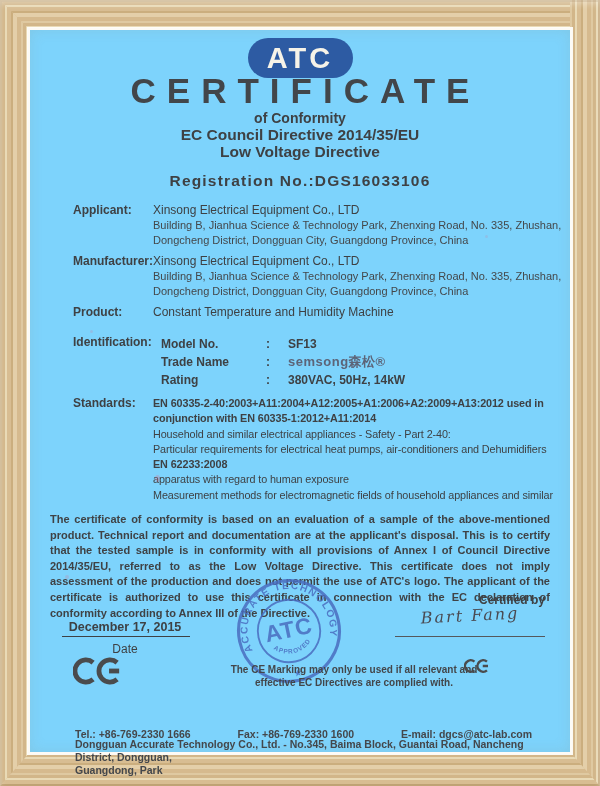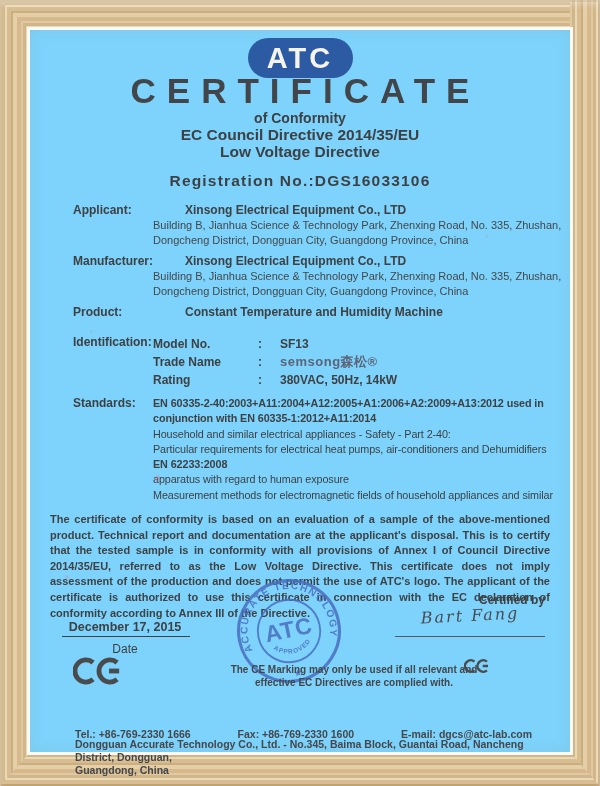--- a/index.html
+++ b/index.html
@@ -45,26 +45,26 @@
     color:#42464a;line-height:30px;}
   .of-conf{margin-top:4px;font-weight:bold;font-size:14px;}
   .dir1{font-weight:bold;font-size:15.5px;line-height:17px;}
   .dir2{font-weight:bold;font-size:15.5px;line-height:17px;}
   .reg{margin-top:12px;font-weight:bold;font-size:15.5px;letter-spacing:1.2px;}
 
   
   .fields{margin:13px 4px 0 43px;display:grid;grid-template-columns:80px 1fr;row-gap:0;}
   .flabel{font-weight:bold;font-size:12px;line-height:15px;}
   .fvalue{font-size:12px;line-height:15px;}
-  .fname{font-weight:bold;margin-left:32px;}
+  .fname{font-weight:normal;}
   .faddr{font-size:11px;line-height:14.5px;color:#44474a;}
   .gap6{height:7px;grid-column:1 / 3;}
   .gap14{height:15px;grid-column:1 / 3;}
 
-  .ident-row{display:grid;grid-template-columns:105px 22px 1fr;line-height:18px;}
+  .ident-row{display:grid;grid-template-columns:105px 22px 1fr;line-height:18px;margin-left:8px;}
   .ident-name{font-weight:bold;font-size:12px;}
   .ident-colon{font-weight:bold;font-size:12px;}
   .ident-value{font-weight:bold;font-size:12px;}
   .trade-logo{font-weight:bold;font-size:13px;color:#5c6478;letter-spacing:.5px;}
 
   .std-line{font-size:10.8px;line-height:15.3px;letter-spacing:-.1px;white-space:nowrap;}
   .std-bold{font-weight:bold;}
 
   .declaration{margin:9px 20px 0;font-weight:bold;font-size:11px;line-height:15.6px;
     text-align:justify;color:#3f4245;}
@@ -215,21 +215,21 @@
   <svg class="abs ce-right" viewBox="0 0 104 64">
     <g fill="none" stroke="#4a4b4d" stroke-width="10">
       <path d="M 41.8,14.4 A 23,23 0 1 0 41.8,49.6"></path>
       <path d="M 91.8,14.4 A 23,23 0 1 0 91.8,49.6"></path>
       <path d="M 75,32 L 96,32"></path>
     </g>
   </svg>
 
   <div class="abs footer-addr">
     <div>Dongguan Accurate Technology Co., Ltd. - No.345, Baima Block, Guantai Road, Nancheng District, Dongguan,</div>
-    <div>Guangdong, China</div>
+    <div>Guangdong, Park</div>
   </div>
 
   <div class="abs contacts">
     <span>Tel.: +86-769-2330 1666</span>
     <span>Fax: +86-769-2330 1600</span>
     <span>E-mail: dgcs@atc-lab.com</span>
   </div>
 
 </div>
 

